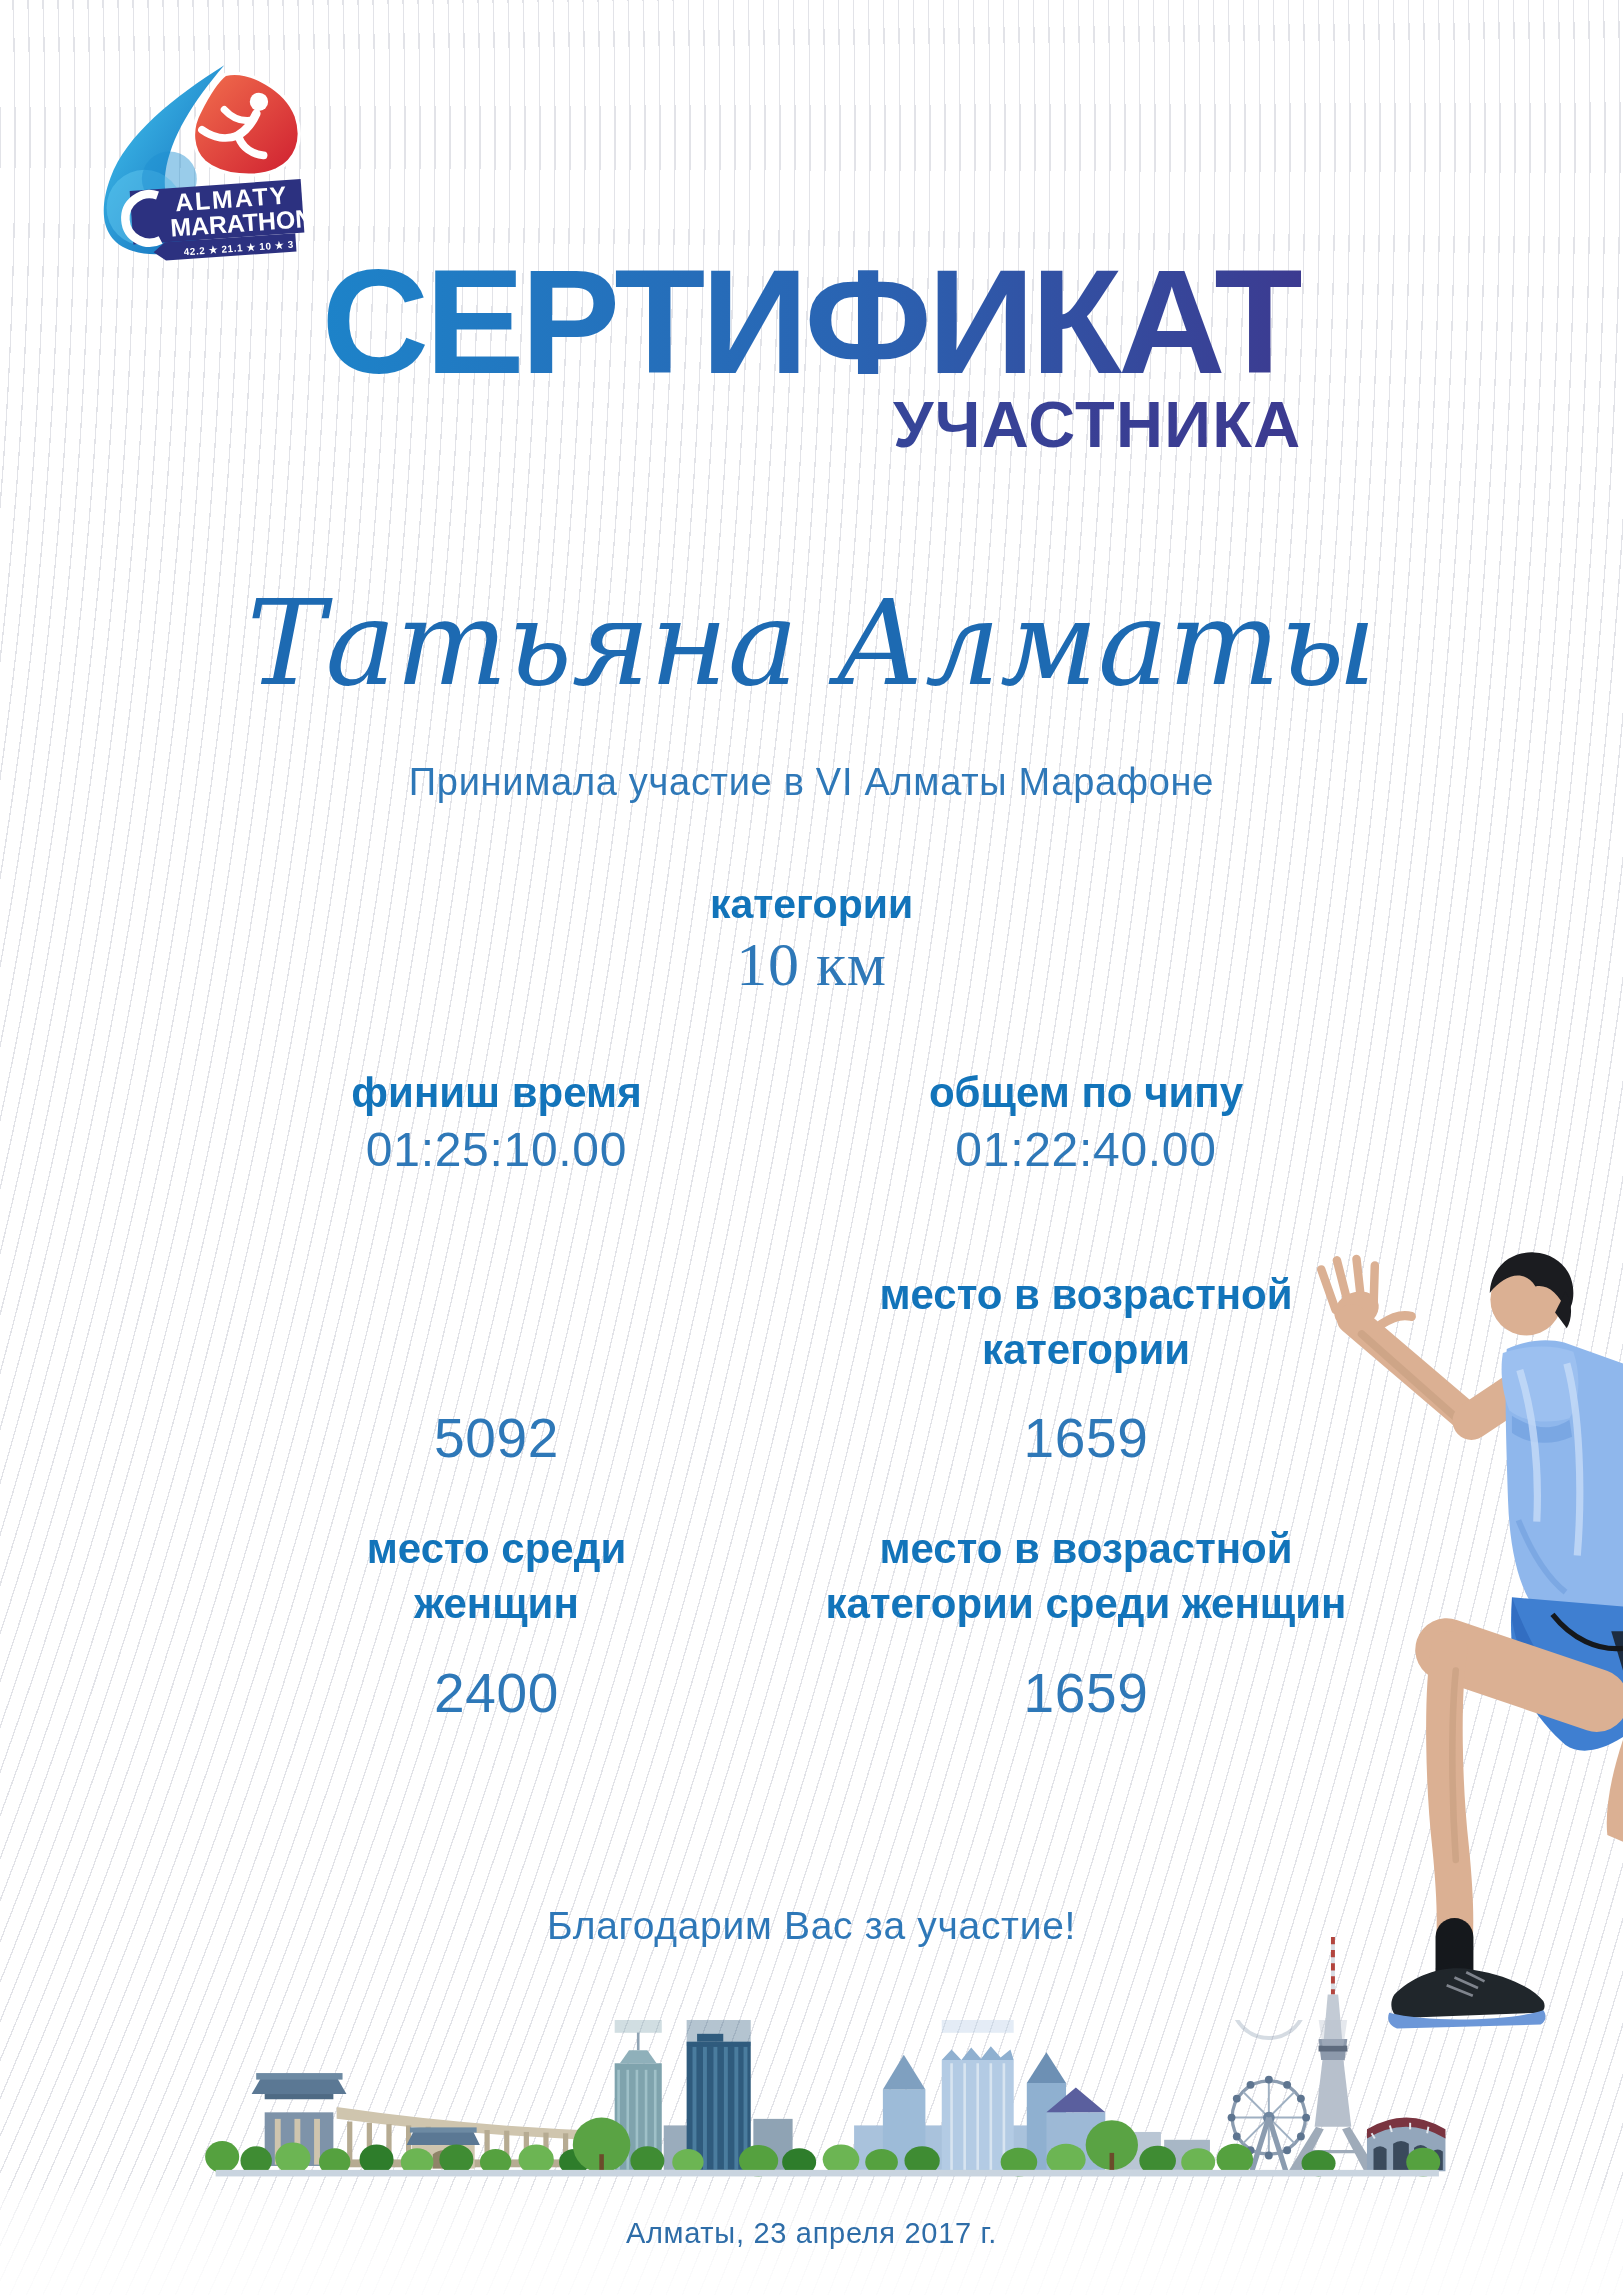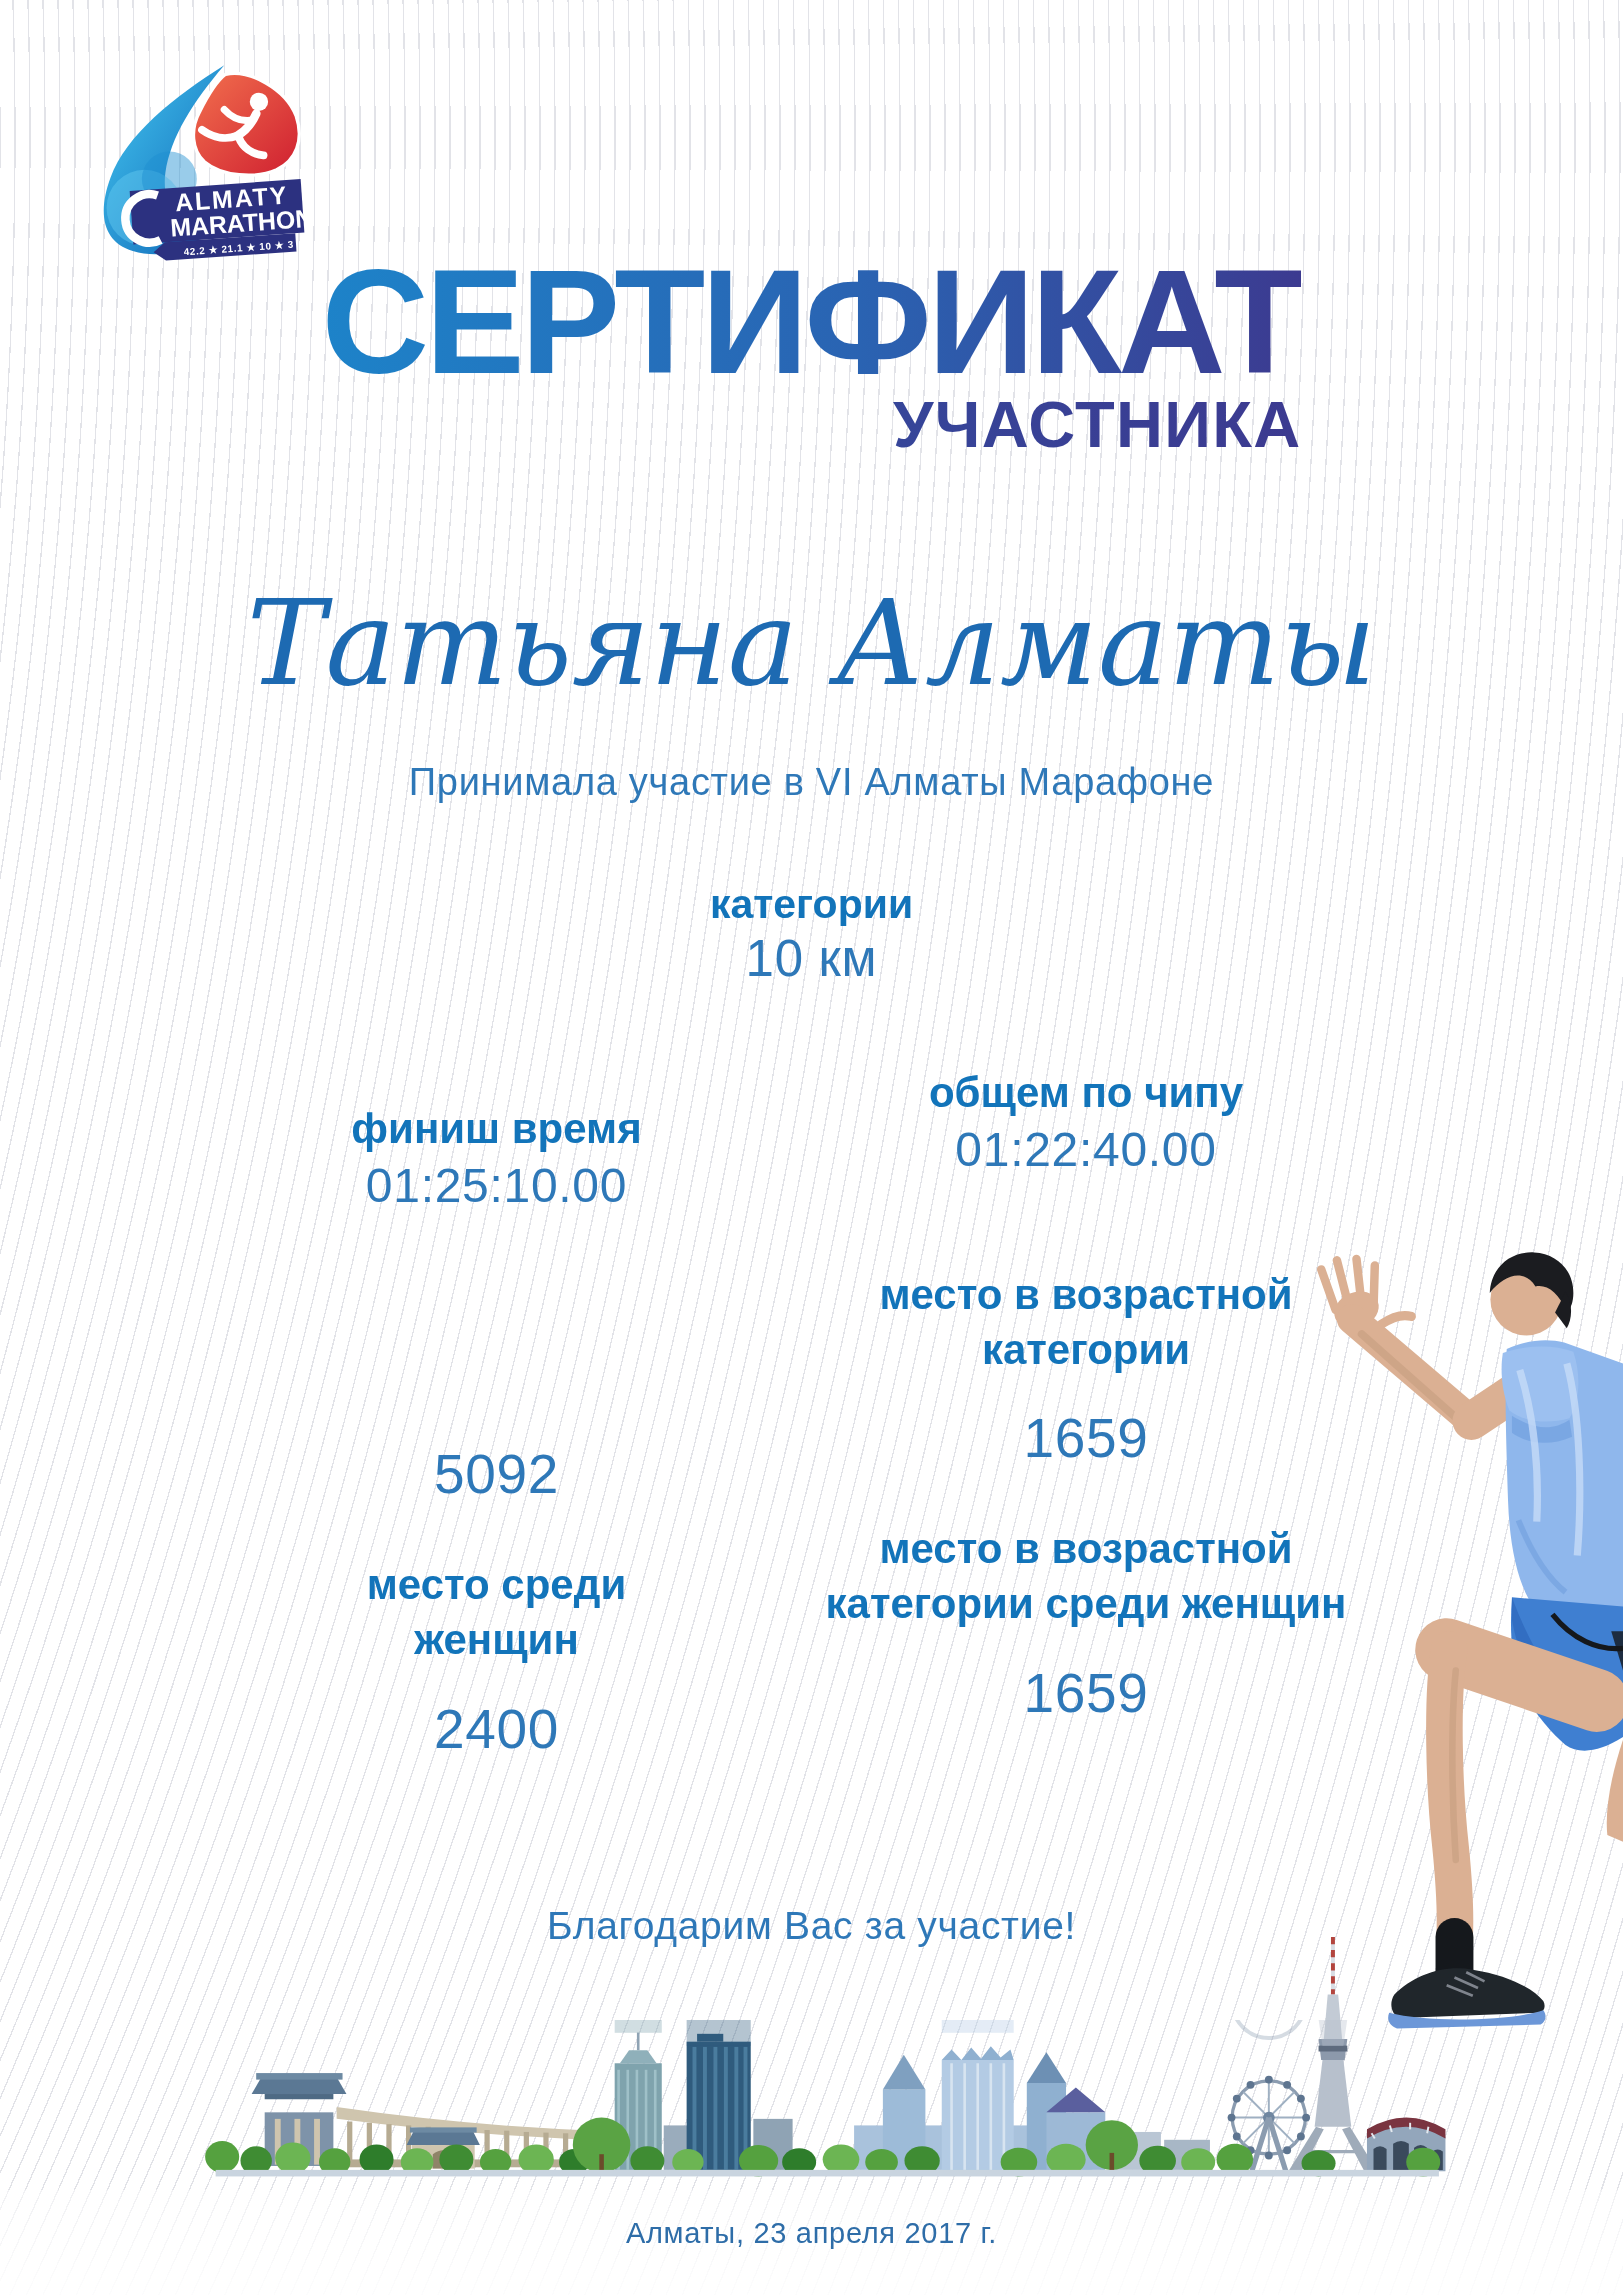--- a/index.html
+++ b/index.html
@@ -45,23 +45,23 @@
   
   .stat-label{
     position:absolute;text-align:center;
     font-size:42px;font-weight:bold;line-height:1.32;color:#1274ba;
   }
   .stat-value{
     position:absolute;text-align:center;
     font-size:55px;font-weight:normal;color:#2e78b8;letter-spacing:0.7px;
   }
   .full{left:0;width:100%;}
-  .colL{left:294px;width:405px;margin-top:36px;}
+  .colL{left:294px;width:405px;}
   .colR{left:798px;width:576px;}
-  .v-dist{top:929px;font-size:51px;}
+  .v-dist{top:929px;font-size:62px;font-family:Liberation Serif, serif;}
   .l-dist{top:877px;font-size:41px;}
   .l-r1{top:1065px;}
   .v-r1{top:1122px;font-size:48px;}
   .l-r2{top:1267px;}
   .v-r2{top:1406px;}
   .l-r3{top:1521px;}
   .v-r3{top:1661px;}
   
   .thanks{
     position:absolute;left:0;top:1904px;width:100%;text-align:center;

